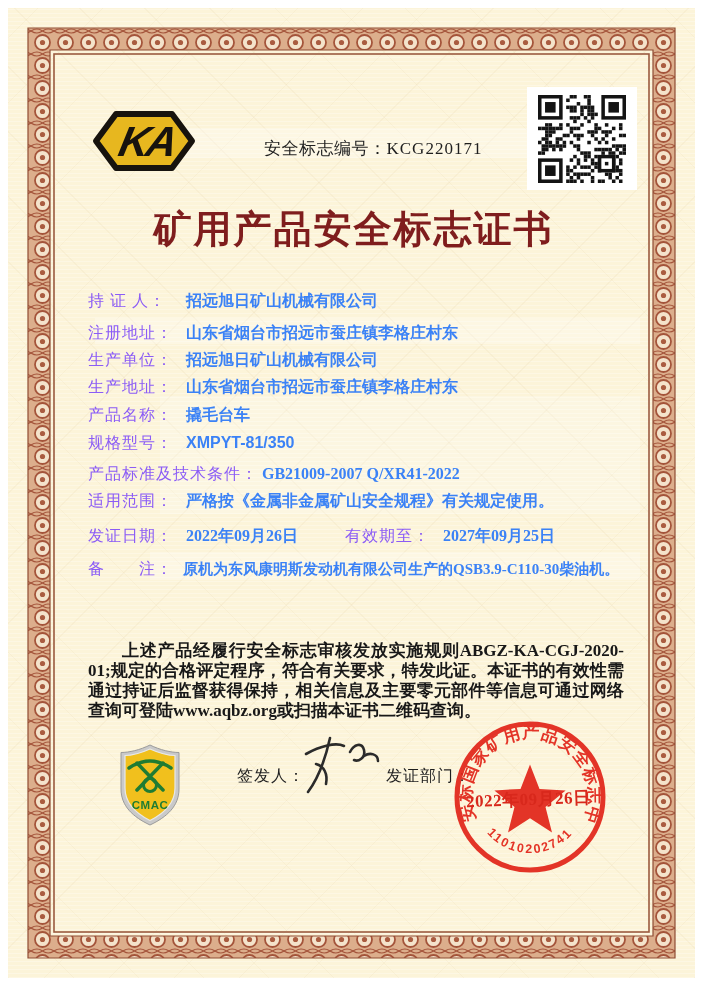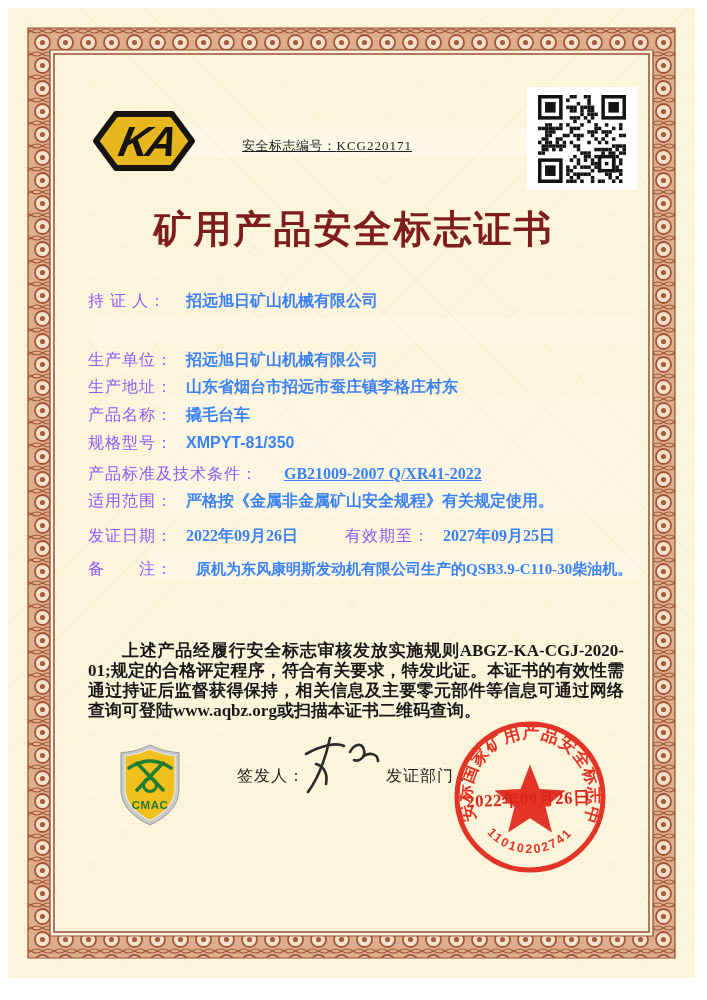--- a/index.html
+++ b/index.html
@@ -9,21 +9,21 @@
   .paper::before{content:"";position:absolute;inset:0;
      background:
        repeating-linear-gradient(45deg, rgba(187,148,80,.06) 0 1px, transparent 1px 46px),
        repeating-linear-gradient(-45deg, rgba(187,148,80,.06) 0 1px, transparent 1px 46px),
        repeating-linear-gradient(0deg, rgba(255,255,255,.28) 0 1px, transparent 1px 4px);}
   .frame{position:absolute;inset:0;width:100%;height:100%;}
   .lightband{position:absolute;background:rgba(255,255,255,.28);pointer-events:none;}
 
   .content{position:absolute;inset:0;}
   .kalogo{position:absolute;left:92px;top:110px;width:104px;height:62px;}
-  .certno{position:absolute;left:242px;top:137px;font-size:13px;letter-spacing:.5px;white-space:nowrap;text-decoration:underline;}
+  .certno{position:absolute;left:264px;top:137px;font-size:17px;letter-spacing:.5px;white-space:nowrap;}
   .certno .num{font-family:"Liberation Serif",serif;letter-spacing:1px;}
   .qrbox{position:absolute;left:527px;top:87px;width:110px;height:103px;background:#ffffff;}
   .qrbox svg{position:absolute;left:11px;top:8px;}
   .title{position:absolute;left:0;right:0;top:204px;text-align:center;font-size:38px;font-weight:800;
          letter-spacing:2px;color:#7f1d1d;white-space:nowrap;}
 
   .row{position:absolute;left:88px;white-space:nowrap;font-size:16px;}
   .lbl{display:inline-block;color:#8b5cf6;letter-spacing:1px;vertical-align:baseline;}
   .lblw{width:94px;}
   .val{font-weight:700;color:#3b82f6;}
@@ -277,57 +277,61 @@
           <rect x="66.88" y="66.88" width="3.52" height="3.52" fill="#141414"></rect>
         </svg>
     </div>
 
     <div class="title">矿用产品安全标志证书</div>
 
     <div class="row" style="top:291px">
       <span class="lbl lblw">持 证 人：</span>
       <span class="val">招远旭日矿山机械有限公司</span>
     </div>
+    <div class="row" style="top:323px">
+      <span class="lbl lblw">注册地址：</span>
+      <span class="val">山东省烟台市招远市蚕庄镇李格庄村东</span>
+    </div>
     <div class="row" style="top:350px">
       <span class="lbl lblw">生产单位：</span>
       <span class="val">招远旭日矿山机械有限公司</span>
     </div>
     <div class="row" style="top:377px">
       <span class="lbl lblw">生产地址：</span>
       <span class="val">山东省烟台市招远市蚕庄镇李格庄村东</span>
     </div>
     <div class="row" style="top:405px">
       <span class="lbl lblw">产品名称：</span>
       <span class="val">撬毛台车</span>
     </div>
     <div class="row" style="top:433px">
       <span class="lbl lblw">规格型号：</span>
       <span class="val" style="font-family:'Liberation Sans',sans-serif;">XMPYT-81/350</span>
     </div>
     <div class="row" style="top:464px">
       <span class="lbl">产品标准及技术条件：</span>
-      <span class="val" style="margin-left:22px;font-weight:600;text-decoration:underline;">GB21009-2007 Q/XR41-2022</span>
+      <span class="val" style="font-weight:600;">GB21009-2007 Q/XR41-2022</span>
     </div>
     <div class="row" style="top:491px">
       <span class="lbl lblw">适用范围：</span>
       <span class="val">严格按《金属非金属矿山安全规程》有关规定使用。</span>
     </div>
 
     <div class="row" style="top:526px">
       <span class="lbl lblw">发证日期：</span>
       <span class="val" style="font-weight:600;">2022年09月26日</span>
       <span class="pair2">
         <span class="lbl lblw">有效期至：</span>
         <span class="val" style="font-weight:600;">2027年09月25日</span>
       </span>
     </div>
 
     <div class="row" style="top:559px">
       <span class="lbl">备　　注：</span>
-      <span class="val" style="margin-left:19px;font-size:15px;">原机为东风康明斯发动机有限公司生产的QSB3.9-C110-30柴油机。</span>
+      <span class="val" style="margin-left:6px;font-size:15px;">原机为东风康明斯发动机有限公司生产的QSB3.9-C110-30柴油机。</span>
     </div>
 
     <div class="para">上述产品经履行安全标志审核发放实施规则ABGZ-KA-CGJ-2020-01;规定的合格评定程序，符合有关要求，特发此证。本证书的有效性需通过持证后监督获得保持，相关信息及主要零元部件等信息可通过网络查询可登陆www.aqbz.org或扫描本证书二维码查询。</div>
 
     <svg class="badge" viewBox="0 0 66 84" xmlns="http://www.w3.org/2000/svg">
       <path d="M33,2 C43,7 54,9.5 62,9.5 L62,46 C62,63 50,74 33,82 C16,74 4,63 4,46 L4,9.5 C12,9.5 23,7 33,2 Z" fill="#c9c9c9" stroke="#9a9a9a" stroke-width="1"></path>
       <path d="M33,6 C42,10 51,12.5 58,12.5 L58,45 C58,60 48,70 33,77.5 C18,70 8,60 8,45 L8,12.5 C15,12.5 24,10 33,6 Z" fill="#f1c01d" stroke="#e8e8e8" stroke-width="1.2"></path>
       <g stroke="#1f7c33" stroke-width="3.5" fill="none" stroke-linecap="round">
         <path d="M12,25 Q33,11 54,25"></path>
         <line x1="20" y1="20" x2="46" y2="47"></line>

